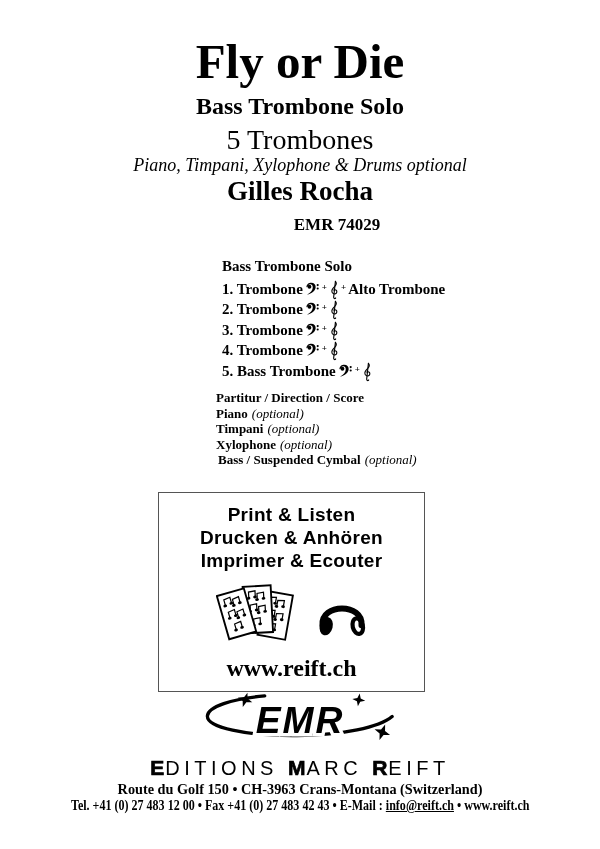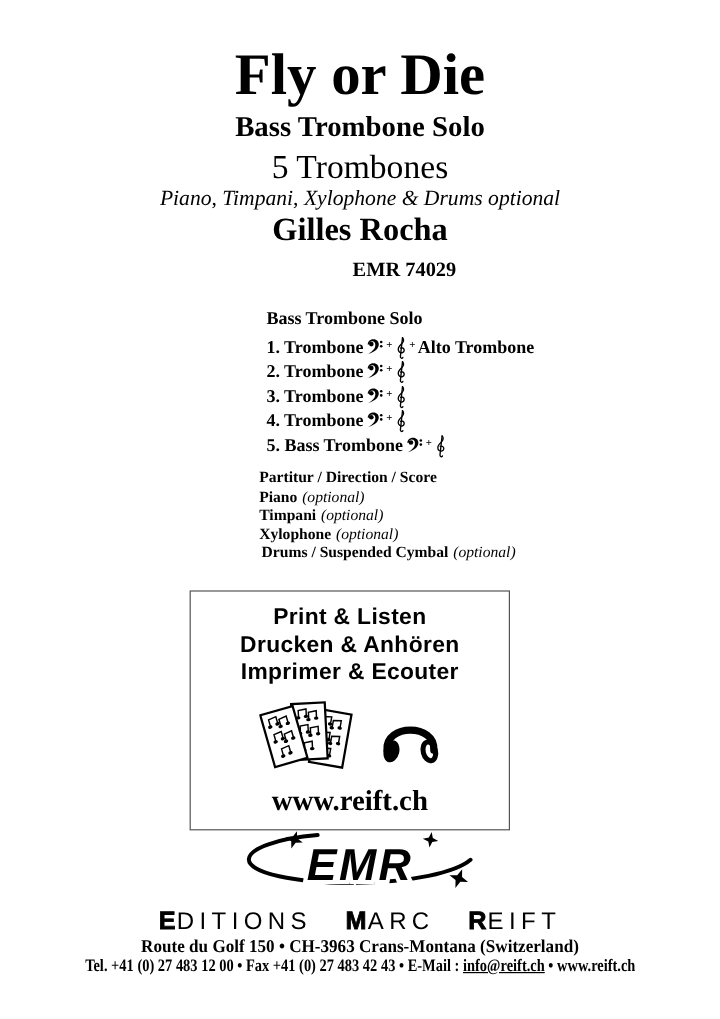--- a/index.html
+++ b/index.html
@@ -29,21 +29,21 @@
   .listen-box{position:absolute;left:158px;top:492px;width:265px;height:198px;
               border:1.5px solid #555;text-align:center;}
   .lb-line{font-family:"Liberation Sans","DejaVu Sans",sans-serif;font-weight:bold;
            font-size:19px;line-height:23px;letter-spacing:0.3px;}
   .lb-lines{margin-top:10px;}
   .lb-icons{margin-top:7px;height:72px;display:flex;justify-content:center;
             align-items:center;gap:14px;}
   .lb-site{margin-top:4px;font-size:24px;font-weight:bold;}
 
   .logo-wrap{top:691px;}
-  .pub-name{top:756px;display:flex;justify-content:center;gap:28px;
+  .pub-name{top:756px;display:flex;justify-content:center;gap:10px;
             font-family:"Liberation Sans","DejaVu Sans",sans-serif;align-items:baseline;}
   .pub-word{white-space:nowrap;letter-spacing:4.5px;font-size:20px;font-weight:400;}
   .pub-word b{font-weight:700;font-size:21px;letter-spacing:1px;-webkit-text-stroke:0.7px #000;}
 
   .address{top:781px;font-size:15px;font-weight:bold;}
   .address-inner{display:inline-block;transform:scaleX(0.95);white-space:nowrap;}
   .contact{top:797px;font-size:14.5px;font-weight:bold;}
   .contact-inner{display:inline-block;transform:scaleX(0.83);white-space:nowrap;}
   .email{text-decoration:underline;}
 </style>
@@ -117,21 +117,21 @@
           <use href="#trebleclef" xlink:href="#trebleclef"></use>
         </svg>
     </div>
   </div>
 
   <div class="extra-list">
     <div class="extra-row"><span>Partitur / Direction / Score</span><span class="opt"></span></div>
     <div class="extra-row"><span>Piano</span><span class="opt">(optional)</span></div>
     <div class="extra-row"><span>Timpani</span><span class="opt">(optional)</span></div>
     <div class="extra-row"><span>Xylophone</span><span class="opt">(optional)</span></div>
-    <div class="extra-row"><span>Drums / Suspended Cymbal</span><span class="opt">(optional)</span></div>
+    <div class="extra-row"><span>Bass / Suspended Cymbal</span><span class="opt">(optional)</span></div>
   </div>
 
   <div class="listen-box">
     <div class="lb-lines">
       <div class="lb-line">Print &amp; Listen</div>
       <div class="lb-line">Drucken &amp; Anhören</div>
       <div class="lb-line">Imprimer &amp; Ecouter</div>
     </div>
     <div class="lb-icons">
       <svg width="86" height="70" viewBox="0 0 92 72">

